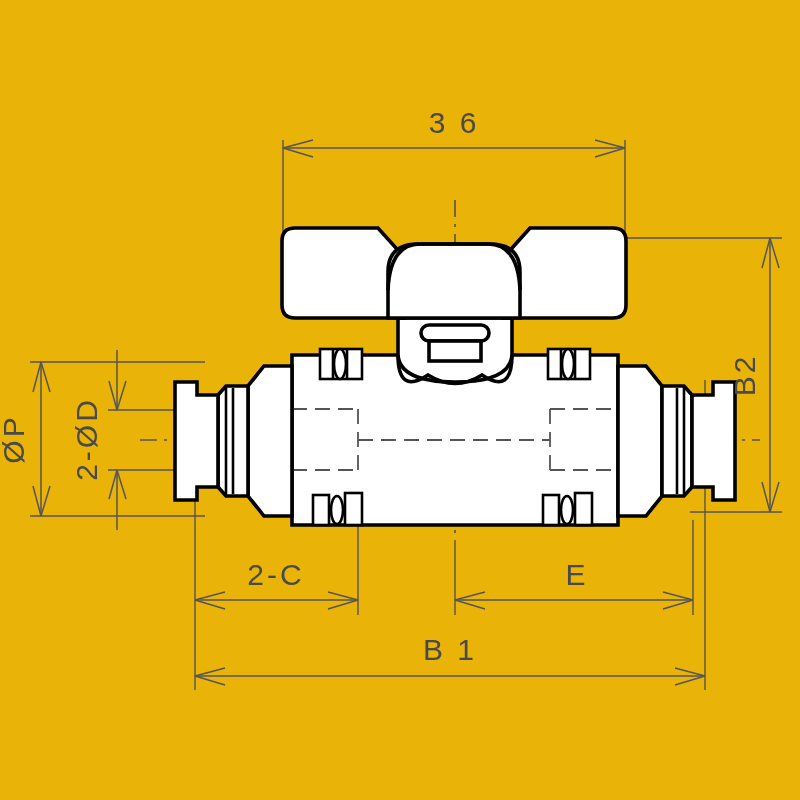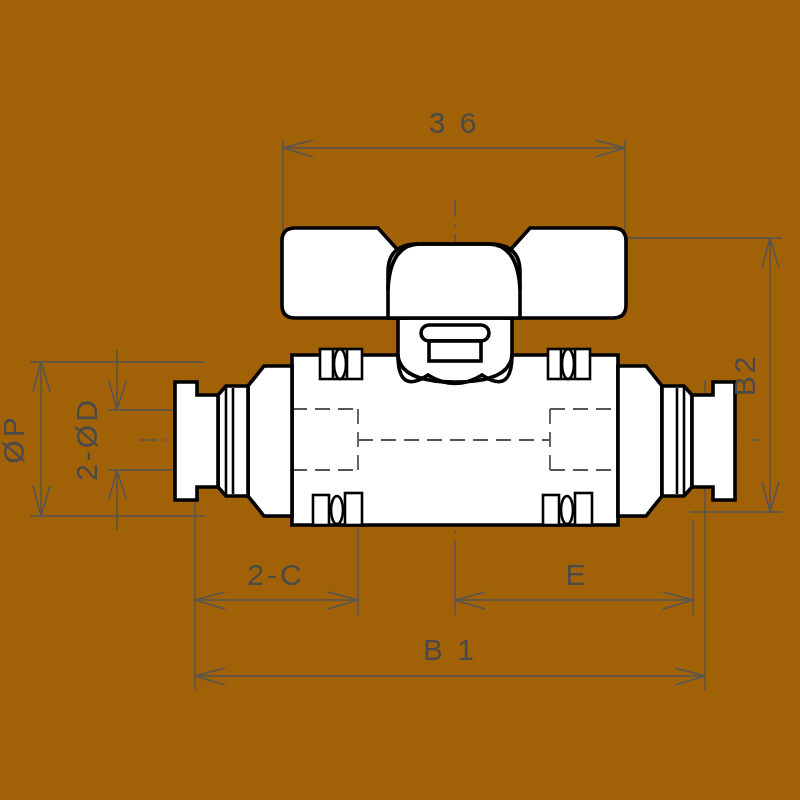--- a/index.html
+++ b/index.html
@@ -10,21 +10,21 @@
   body {
     width: 800px;
     height: 800px;
     font-family: "Liberation Sans", sans-serif;
     overflow: hidden;
   }
   #drawing-root {
     position: relative;
     width: 800px;
     height: 800px;
-    background: #a16207;
+    background: #eab308;
   }
   svg.tech-drawing {
     display: block;
     width: 800px;
     height: 800px;
   }
   .obj-line {
     fill: none;
     stroke: #000000;
     stroke-width: 3.6;

